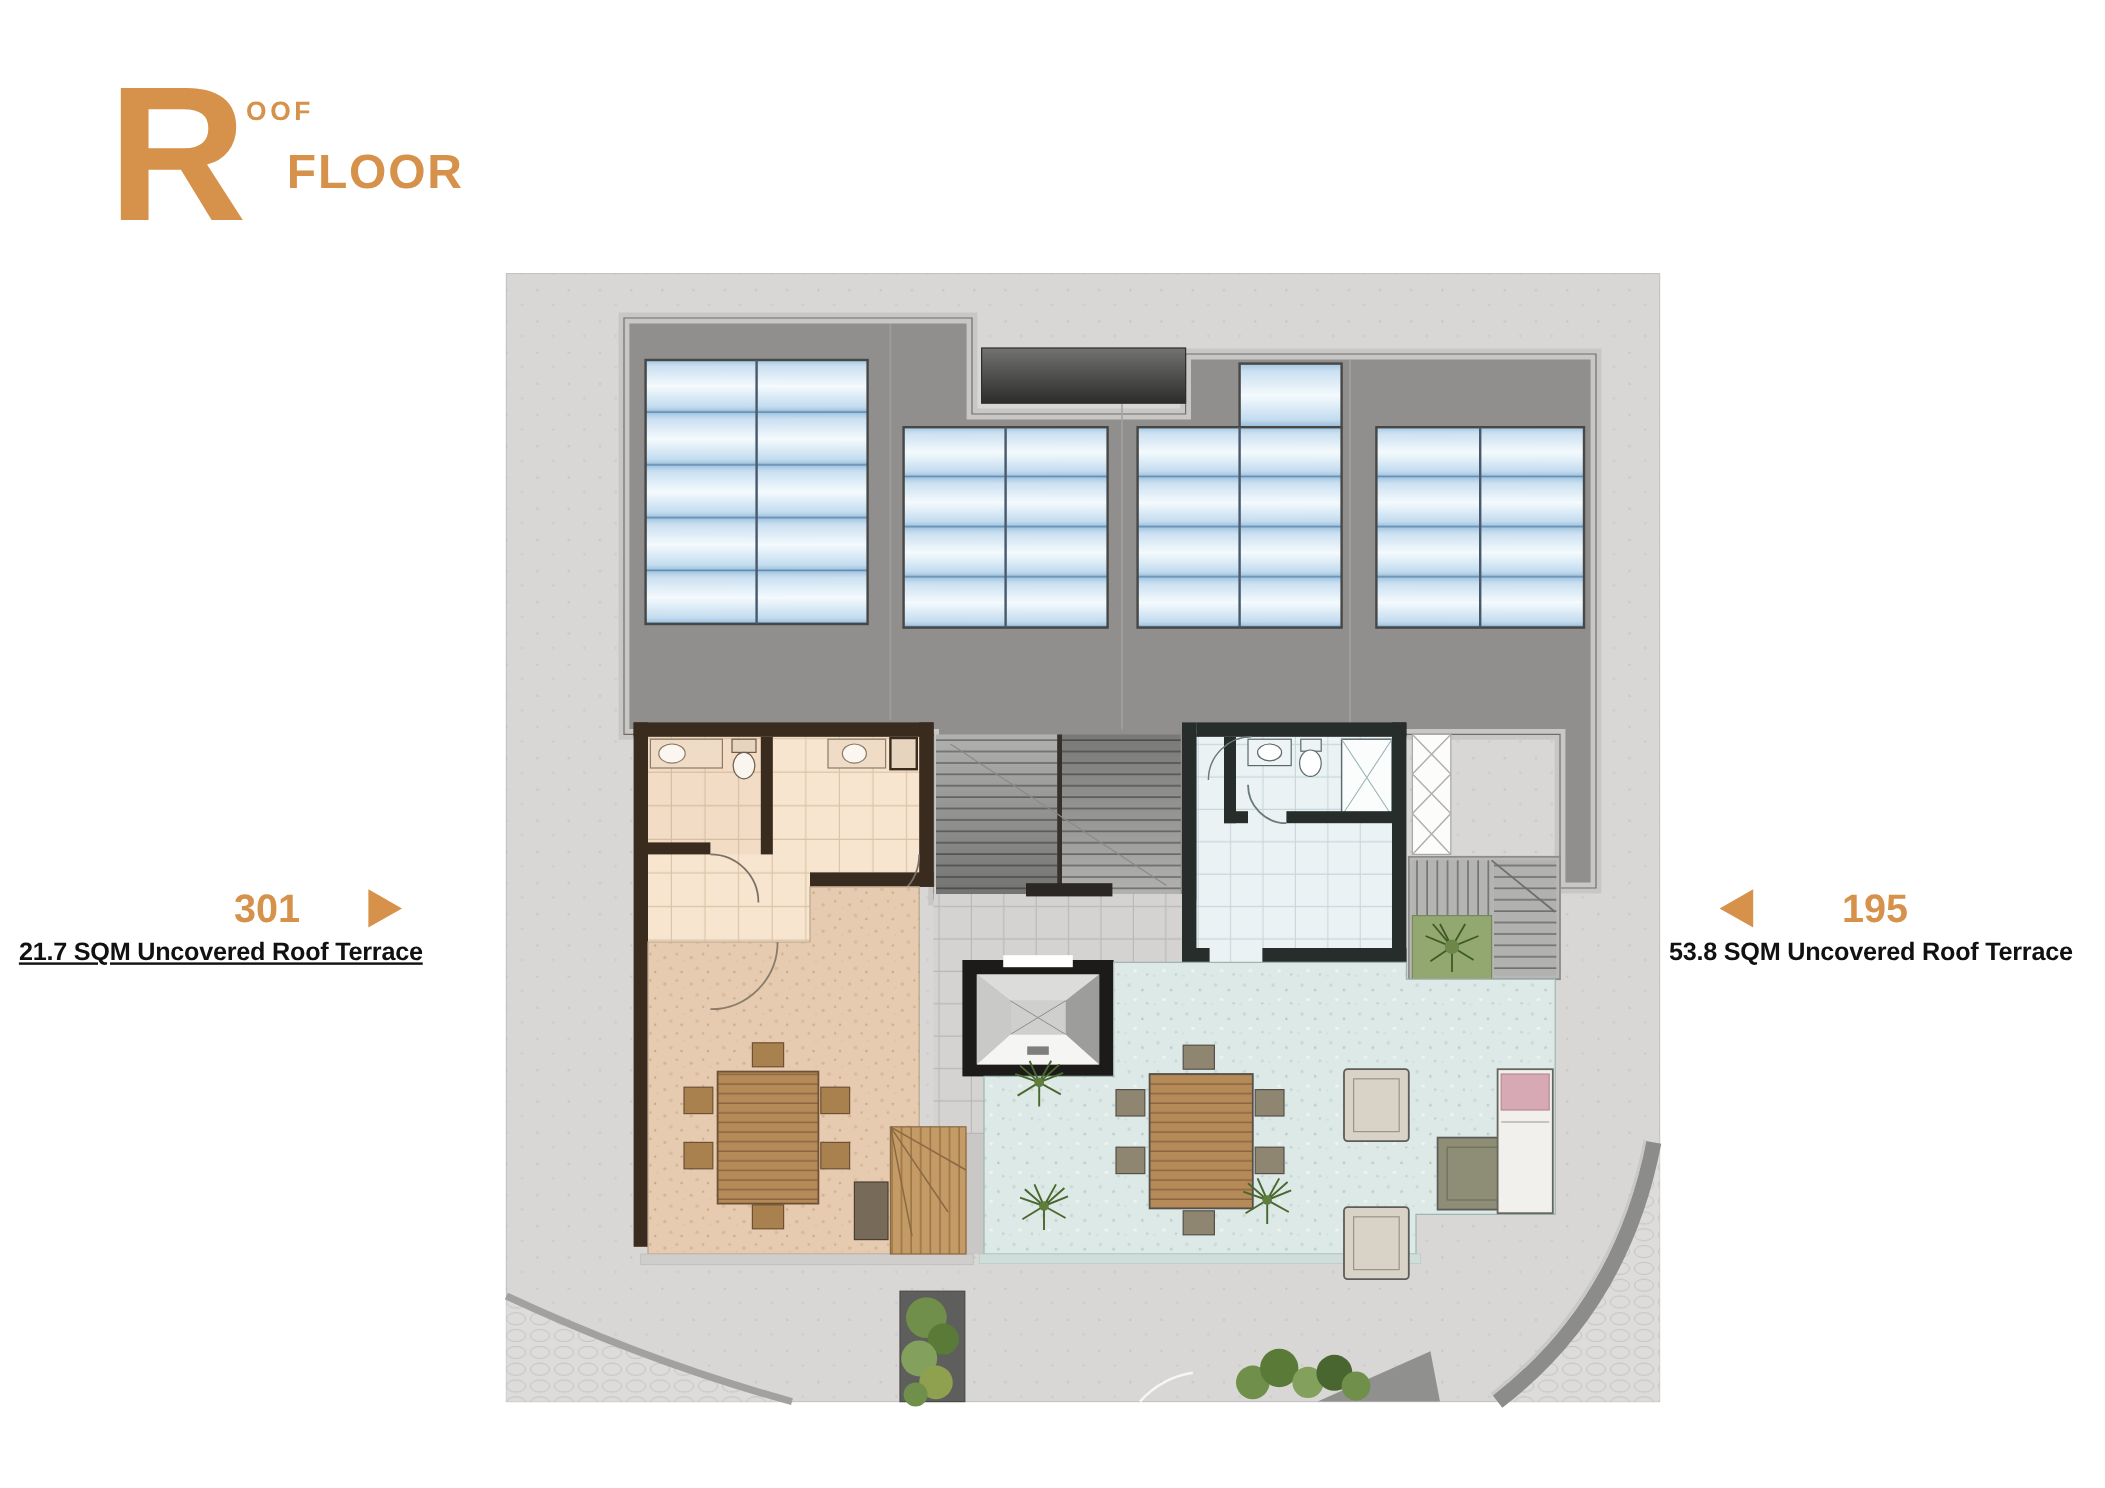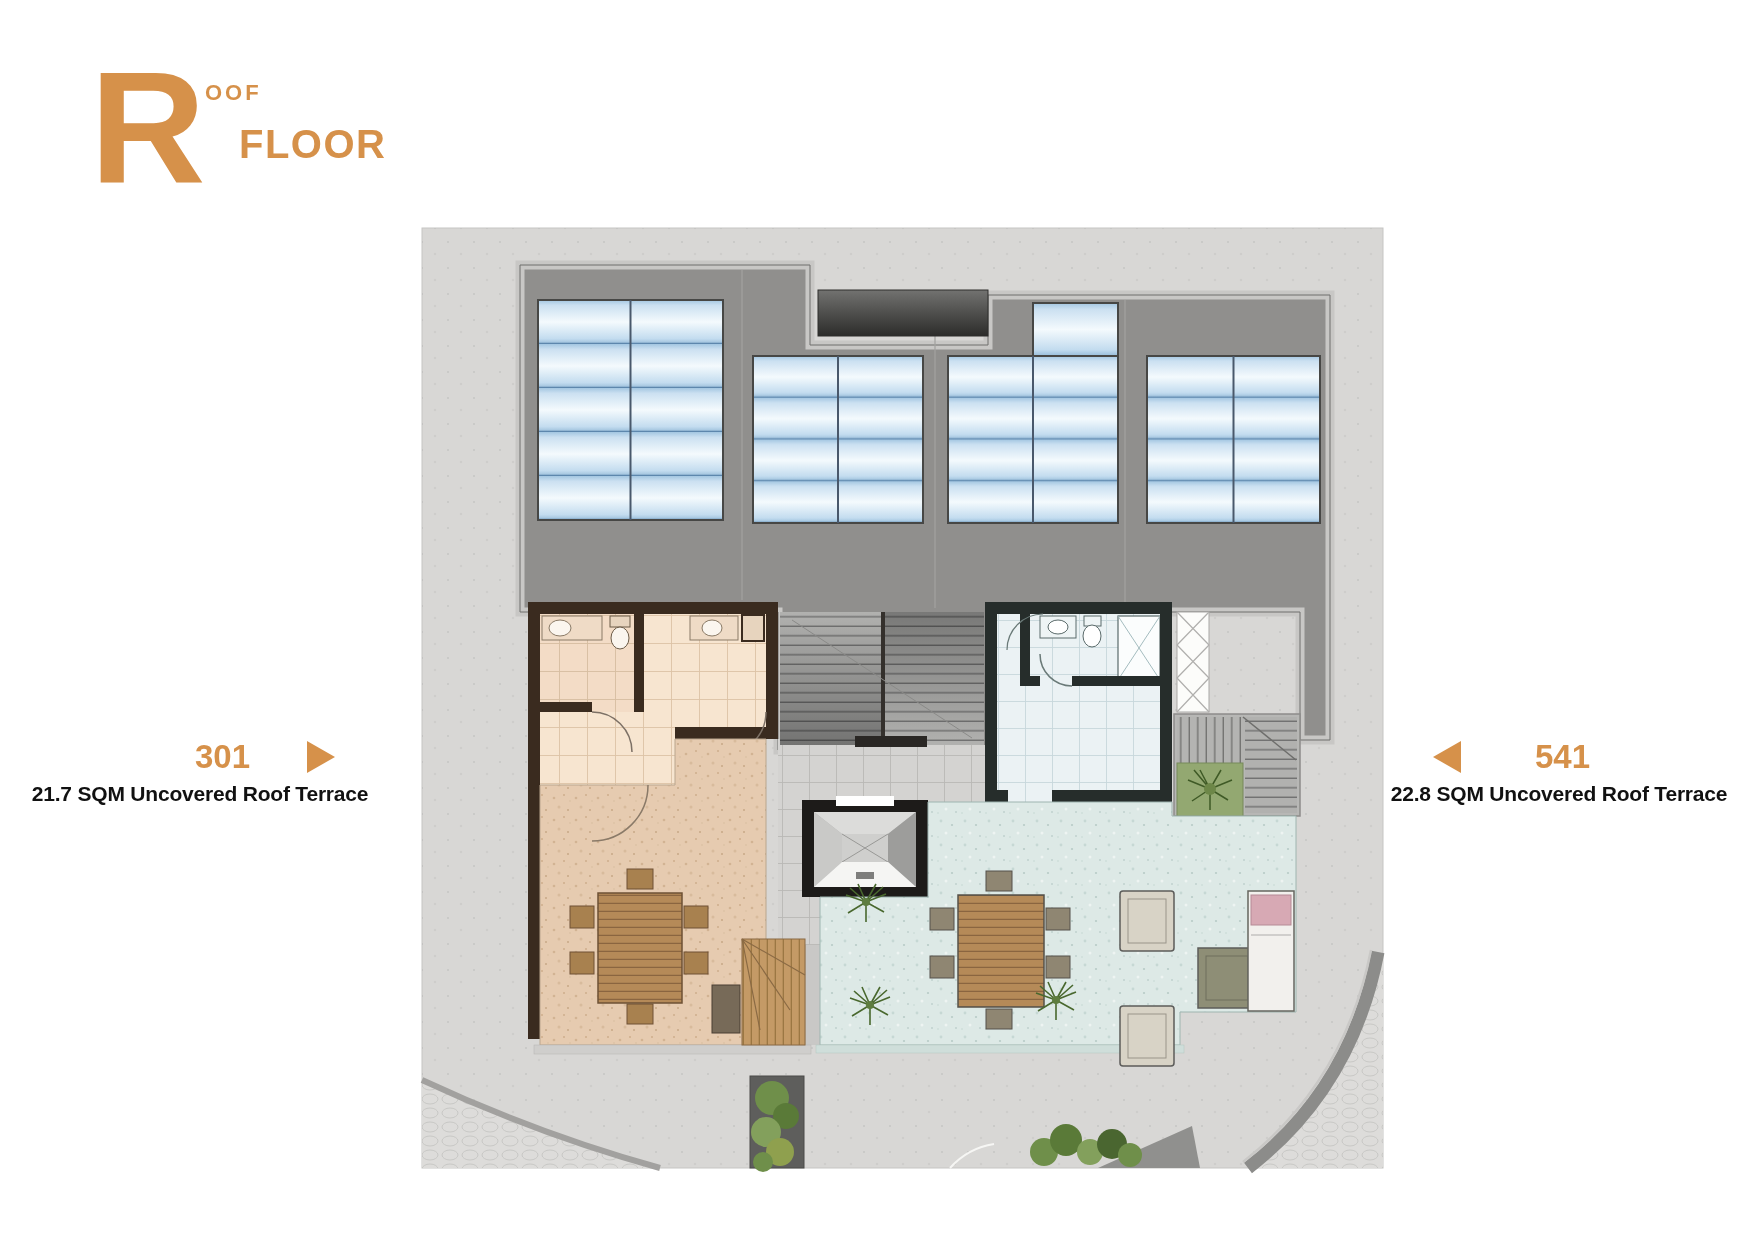--- a/index.html
+++ b/index.html
@@ -18,21 +18,21 @@
   .unit-label{position:absolute;display:flex;align-items:center;}
   .unit-label .num{font-size:33px;font-weight:700;color:var(--accent);}
   .label-301{left:195px;top:738px;gap:57px;justify-content:flex-end;}
   .label-302{left:1433px;top:738px;gap:74px;}
   .tri-right{width:0;height:0;border-top:16px solid transparent;border-bottom:16px solid transparent;
              border-left:28px solid var(--accent);}
   .tri-left{width:0;height:0;border-top:16px solid transparent;border-bottom:16px solid transparent;
             border-right:28px solid var(--accent);}
   .area-text{position:absolute;font-size:21px;font-weight:700;color:var(--ink);
              text-align:center;letter-spacing:-0.2px;white-space:nowrap;}
-  .area-301{left:20px;top:782px;width:360px;}
+  .area-301{left:4px;top:782px;width:360px;text-decoration:underline;}
   .area-302{left:1379px;top:782px;width:360px;}
   svg.plan{position:absolute;left:0;top:0;}
 </style>
 </head>
 <body>
 
 <div class="page">
 
   <div>
     <span class="title-r">R</span>
@@ -41,23 +41,23 @@
   </div>
 
   <div class="unit-label label-301">
     <span class="num">301</span>
     <span class="tri-right"></span>
   </div>
   <div class="area-text area-301">21.7 SQM Uncovered Roof Terrace</div>
 
   <div class="unit-label label-302">
     <span class="tri-left"></span>
-    <span class="num">541</span>
+    <span class="num">195</span>
   </div>
-  <div class="area-text area-302">22.8 SQM Uncovered Roof Terrace</div>
+  <div class="area-text area-302">53.8 SQM Uncovered Roof Terrace</div>
 
   <svg class="plan" width="1754" height="1240" viewBox="0 0 1754 1240">
     <defs>
       <linearGradient id="pv" x1="0" y1="0" x2="0" y2="1">
         <stop offset="0" stop-color="#a3c6e1"></stop>
           <stop offset="0.12" stop-color="#cbe0f1"></stop>
         <stop offset="0.5" stop-color="#f4fafd"></stop>
           <stop offset="0.88" stop-color="#c3dcef"></stop>
         <stop offset="1" stop-color="#97bcd9"></stop>
       </linearGradient>

